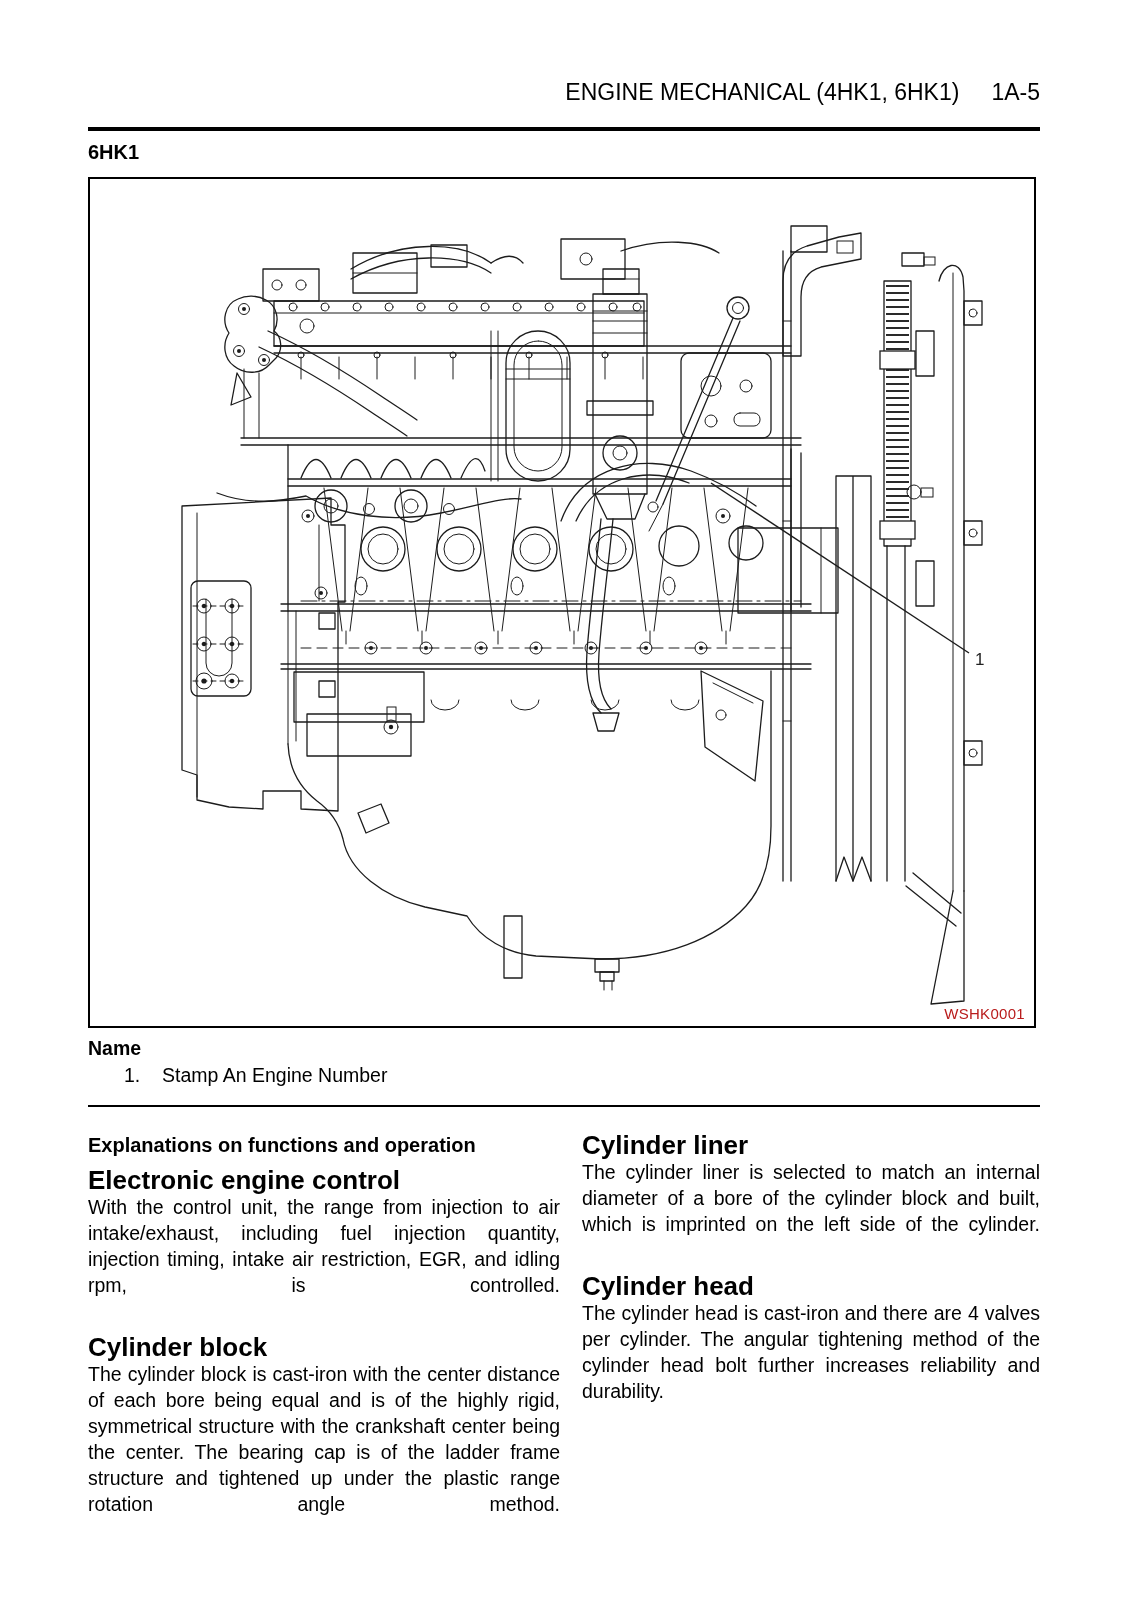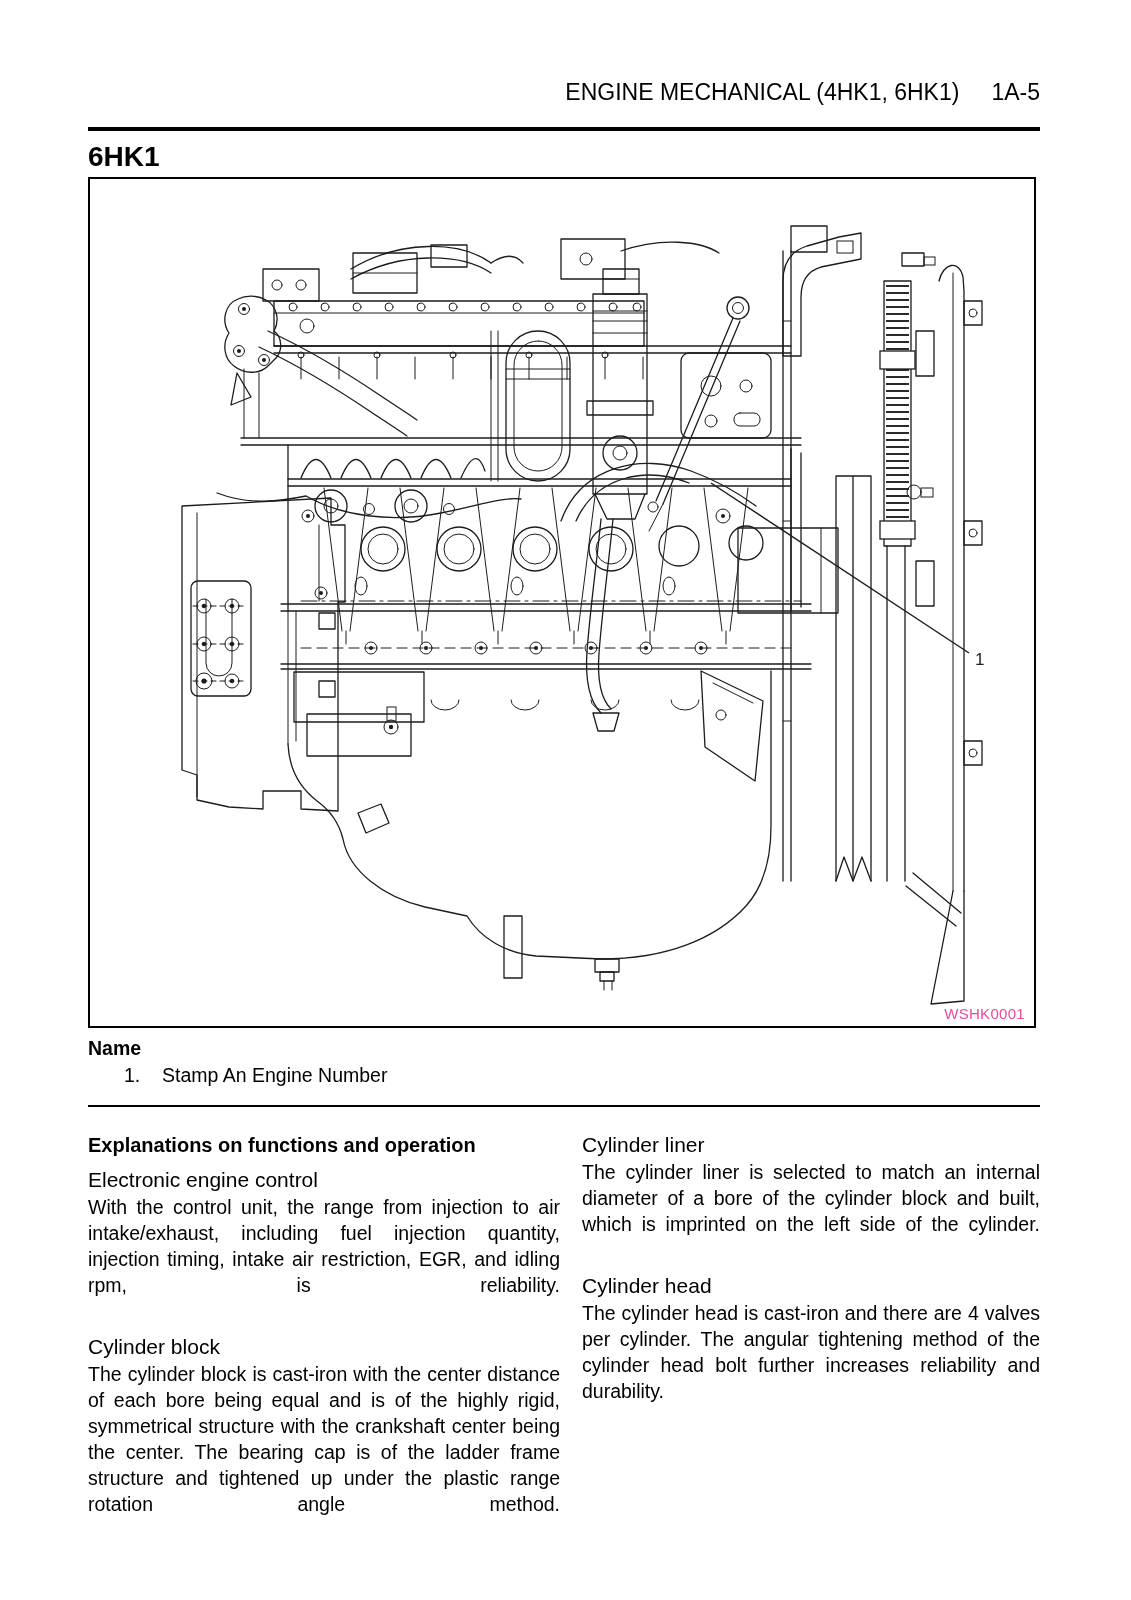--- a/index.html
+++ b/index.html
@@ -3,39 +3,39 @@
 <meta charset="utf-8">
 <style>
   html,body{margin:0;padding:0;background:#e8e8e8;}
   .page{position:relative;width:1131px;height:1600px;background:#ffffff;margin:0 auto;
         font-family:"Liberation Sans","DejaVu Sans",sans-serif;color:#000;overflow:hidden;}
   
   .running-head{position:absolute;top:79px;left:88px;width:952px;text-align:right;
         font-size:23px;line-height:26px;white-space:nowrap;}
   .running-head .pgnum{margin-left:32px;}
   .head-rule{position:absolute;top:127px;left:88px;width:952px;height:4px;background:#000;}
-  .model-label{position:absolute;top:141px;left:88px;font-size:28px;font-weight:bold;}
+  .model-label{position:absolute;top:141px;left:88px;font-size:20px;font-weight:bold;}
   
   .figure-frame{position:absolute;top:177px;left:88px;width:948px;height:851px;
         border:2px solid #000;box-sizing:border-box;background:#fff;}
   .figure-frame svg{position:absolute;left:0;top:0;width:944px;height:847px;}
-  .figure-code{position:absolute;right:9px;bottom:4px;font-size:15px;color:#ec4899;letter-spacing:.3px;}
+  .figure-code{position:absolute;right:9px;bottom:4px;font-size:15px;color:#b91c1c;letter-spacing:.3px;}
   
   .legend{position:absolute;left:88px;top:1037px;width:952px;}
   .legend-heading{font-size:19.5px;font-weight:bold;line-height:23px;}
   .legend-item{display:flex;padding-left:36px;margin-top:4px;font-size:19.5px;line-height:23px;}
   .legend-item .num{width:38px;flex:0 0 auto;}
   .divider{position:absolute;left:88px;top:1105px;width:952px;height:2px;background:#000;}
   
   .columns{position:absolute;left:88px;top:1133px;width:952px;display:flex;}
   .col-left{width:472px;flex:0 0 auto;}
   .col-gap{width:22px;flex:0 0 auto;}
   .col-right{width:458px;flex:0 0 auto;}
   .main-heading{font-size:20px;font-weight:bold;line-height:24px;margin:0 0 6px 0;}
-  .section h4{font-size:21px;font-weight:normal;line-height:24px;margin:11px 0 2px 0;}
+  .section h4{font-size:26px;font-weight:bold;line-height:24px;margin:11px 0 2px 0;}
   .col-right .section:first-child h4{margin-top:0;}
   .section p{font-size:19.5px;line-height:26px;margin:0;text-align:justify;}
   .section p::after{content:"";display:inline-block;width:100%;}
   
   .ln{fill:none;stroke:#1c1c1c;stroke-width:1.3;stroke-linecap:round;stroke-linejoin:round;}
   .th{fill:none;stroke:#1c1c1c;stroke-width:1;stroke-linecap:round;}
   .dot{fill:#1c1c1c;stroke:none;}
   .wh{fill:#fff;stroke:#1c1c1c;stroke-width:1.3;}
 </style>
 </head>
@@ -331,21 +331,21 @@
     </div>
   </div>
 
   <div class="divider"></div>
 
   <div class="columns">
     <div class="col-left">
       <h3 class="main-heading">Explanations on functions and operation</h3>
       <div class="section">
         <h4>Electronic engine control</h4>
-        <p>With the control unit, the range from injection to air intake/exhaust, including fuel injection quantity, injection timing, intake air restriction, EGR, and idling rpm, is reliability.</p>
+        <p>With the control unit, the range from injection to air intake/exhaust, including fuel injection quantity, injection timing, intake air restriction, EGR, and idling rpm, is controlled.</p>
       </div>
       <div class="section">
         <h4>Cylinder block</h4>
         <p>The cylinder block is cast-iron with the center distance of each bore being equal and is of the highly rigid, symmetrical structure with the crankshaft center being the center. The bearing cap is of the ladder frame structure and tightened up under the plastic range rotation angle method.</p>
       </div>
     </div>
     <div class="col-gap"></div>
     <div class="col-right">
       <div class="section">
         <h4>Cylinder liner</h4>

